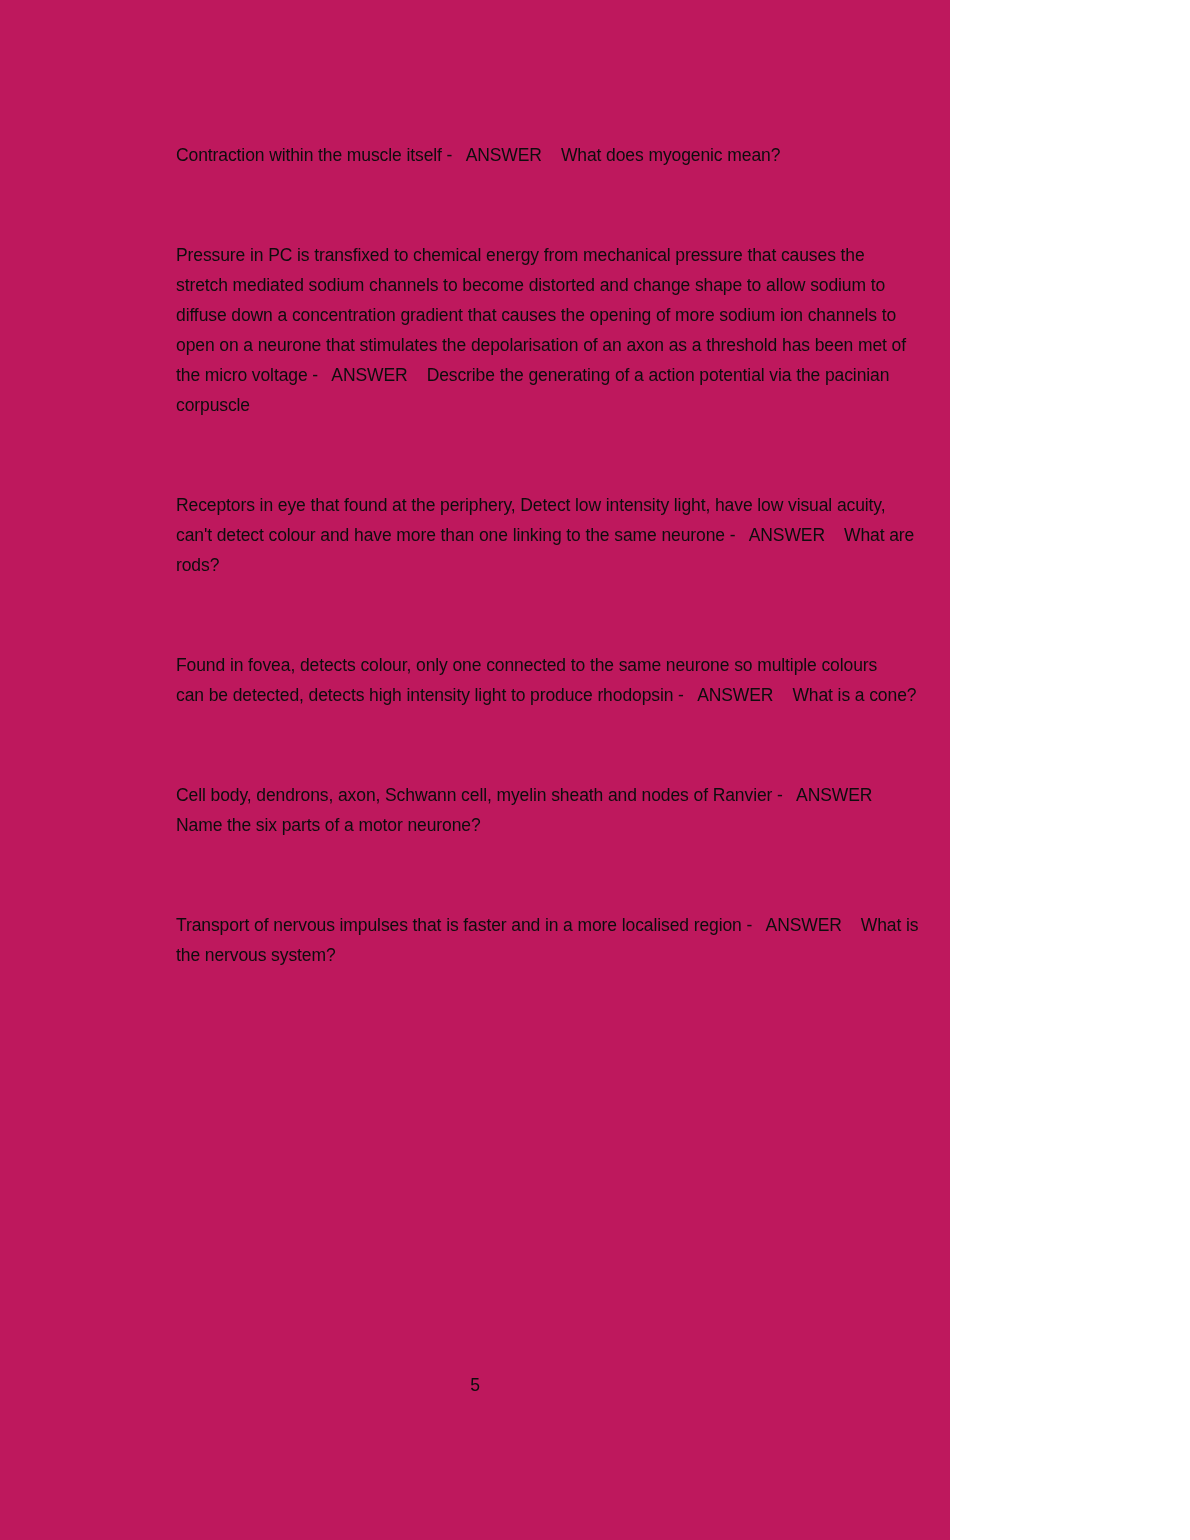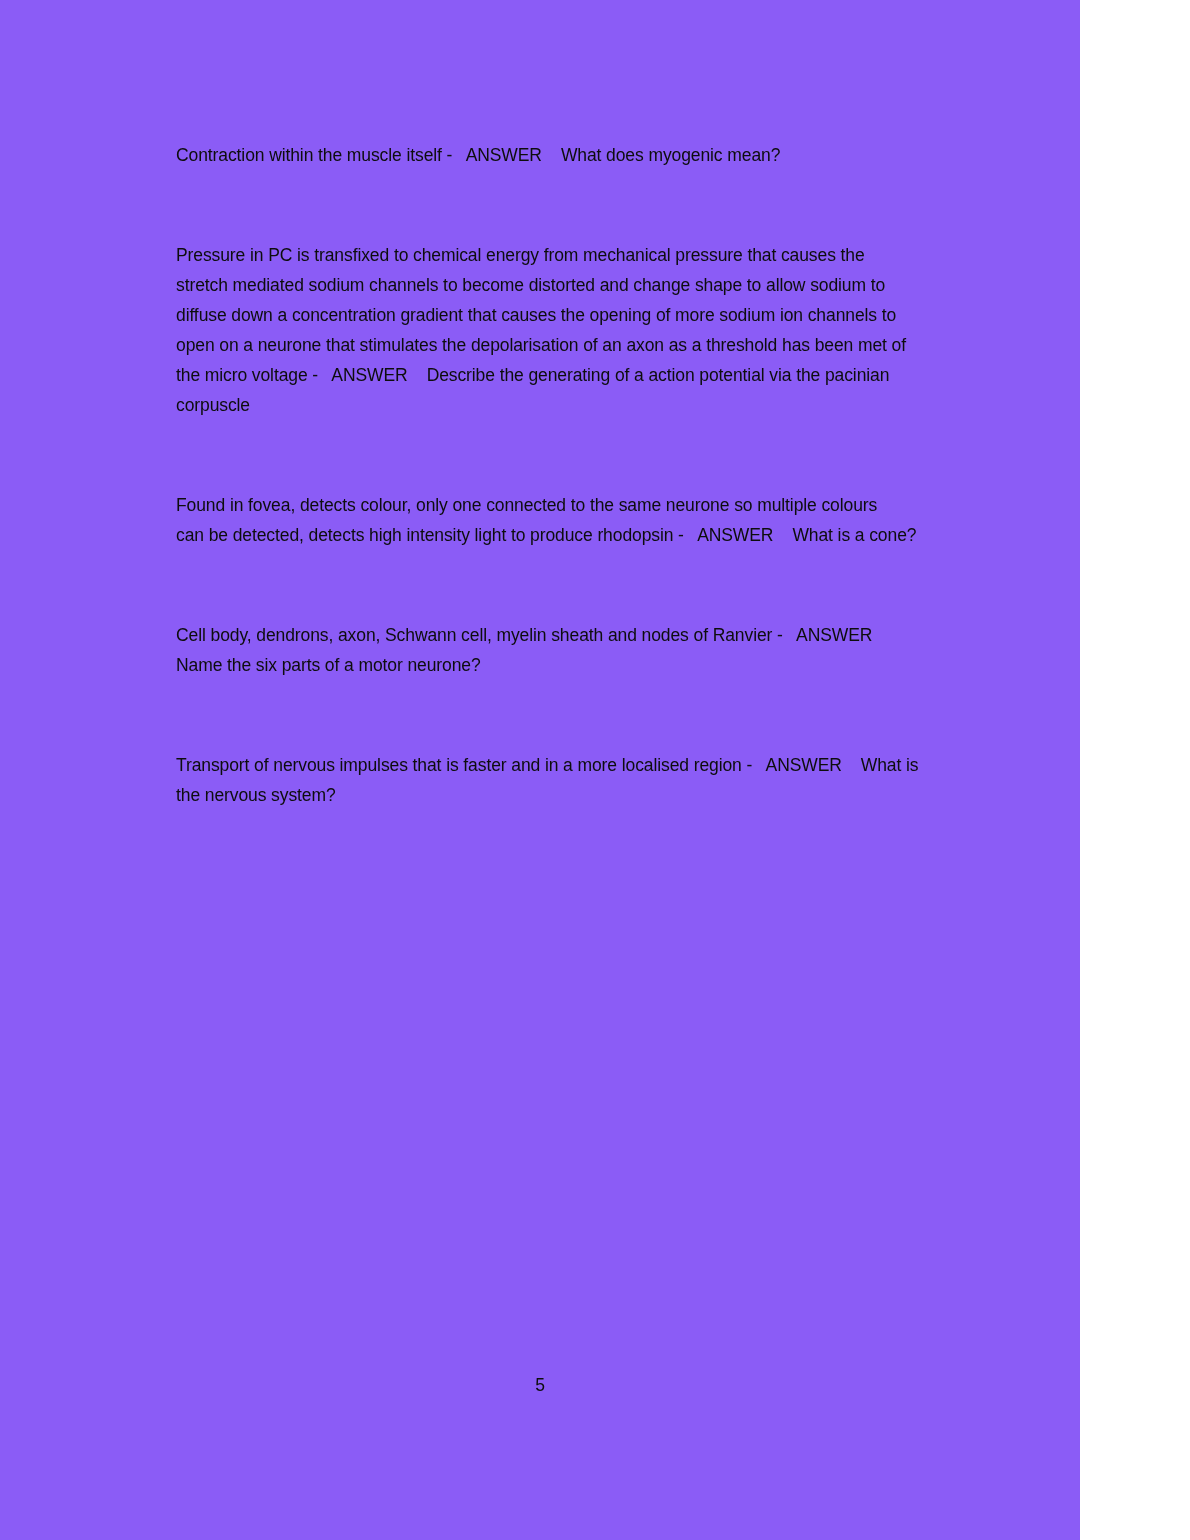--- a/index.html
+++ b/index.html
@@ -2,23 +2,23 @@
 <html><head>
 <meta charset="utf-8">
 <style>
   html, body {
     margin: 0;
     padding: 0;
     background: #ffffff;
   }
   .page {
     position: relative;
-    width: 1080px;
+    width: 950px;
     height: 1540px;
-    background: #8b5cf6;
+    background: #be185d;
     font-family: "Liberation Sans", sans-serif;
     color: #000000;
     overflow: hidden;
   }
   .content {
     position: absolute;
     left: 176px;
     top: 140px;
     width: 870px;
   }
@@ -46,20 +46,23 @@
 
 <div class="page">
   <div class="content">
     <p class="para">Contraction within the muscle itself -   ANSWER    What does myogenic mean?</p>
     <p class="para">Pressure in PC is transfixed to chemical energy from mechanical pressure that causes the
 stretch mediated sodium channels to become distorted and change shape to allow sodium to
 diffuse down a concentration gradient that causes the opening of more sodium ion channels to
 open on a neurone that stimulates the depolarisation of an axon as a threshold has been met of
 the micro voltage -   ANSWER    Describe the generating of a action potential via the pacinian
 corpuscle</p>
+    <p class="para">Receptors in eye that found at the periphery, Detect low intensity light, have low visual acuity,
+can't detect colour and have more than one linking to the same neurone -   ANSWER    What are
+rods?</p>
     <p class="para">Found in fovea, detects colour, only one connected to the same neurone so multiple colours
 can be detected, detects high intensity light to produce rhodopsin -   ANSWER    What is a cone?</p>
     <p class="para">Cell body, dendrons, axon, Schwann cell, myelin sheath and nodes of Ranvier -   ANSWER
 Name the six parts of a motor neurone?</p>
     <p class="para">Transport of nervous impulses that is faster and in a more localised region -   ANSWER    What is
 the nervous system?</p>
   </div>
   <div class="page-number">5</div>
 </div>
 

